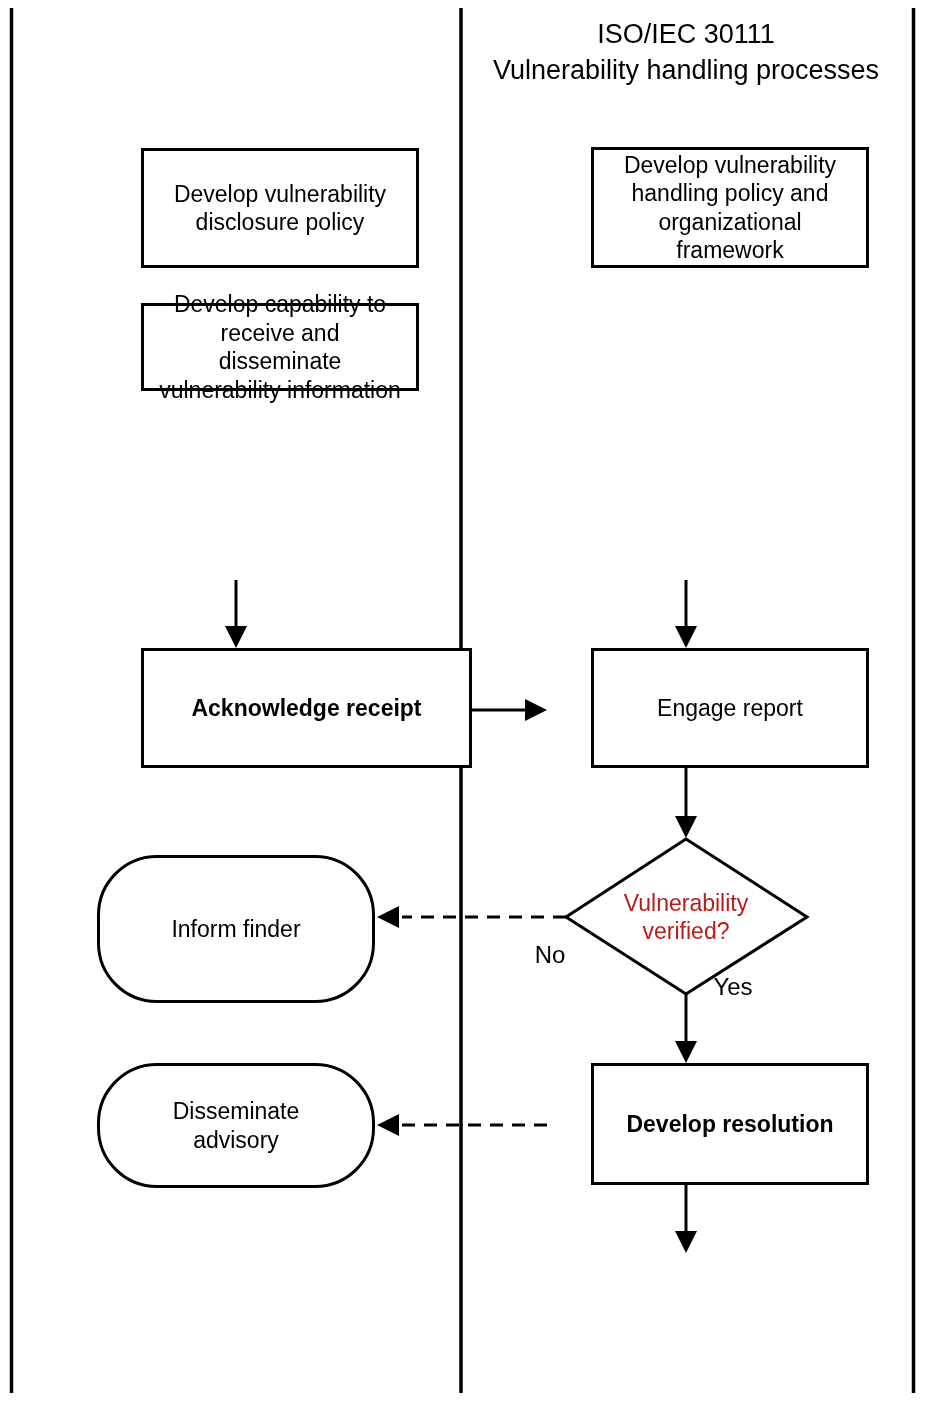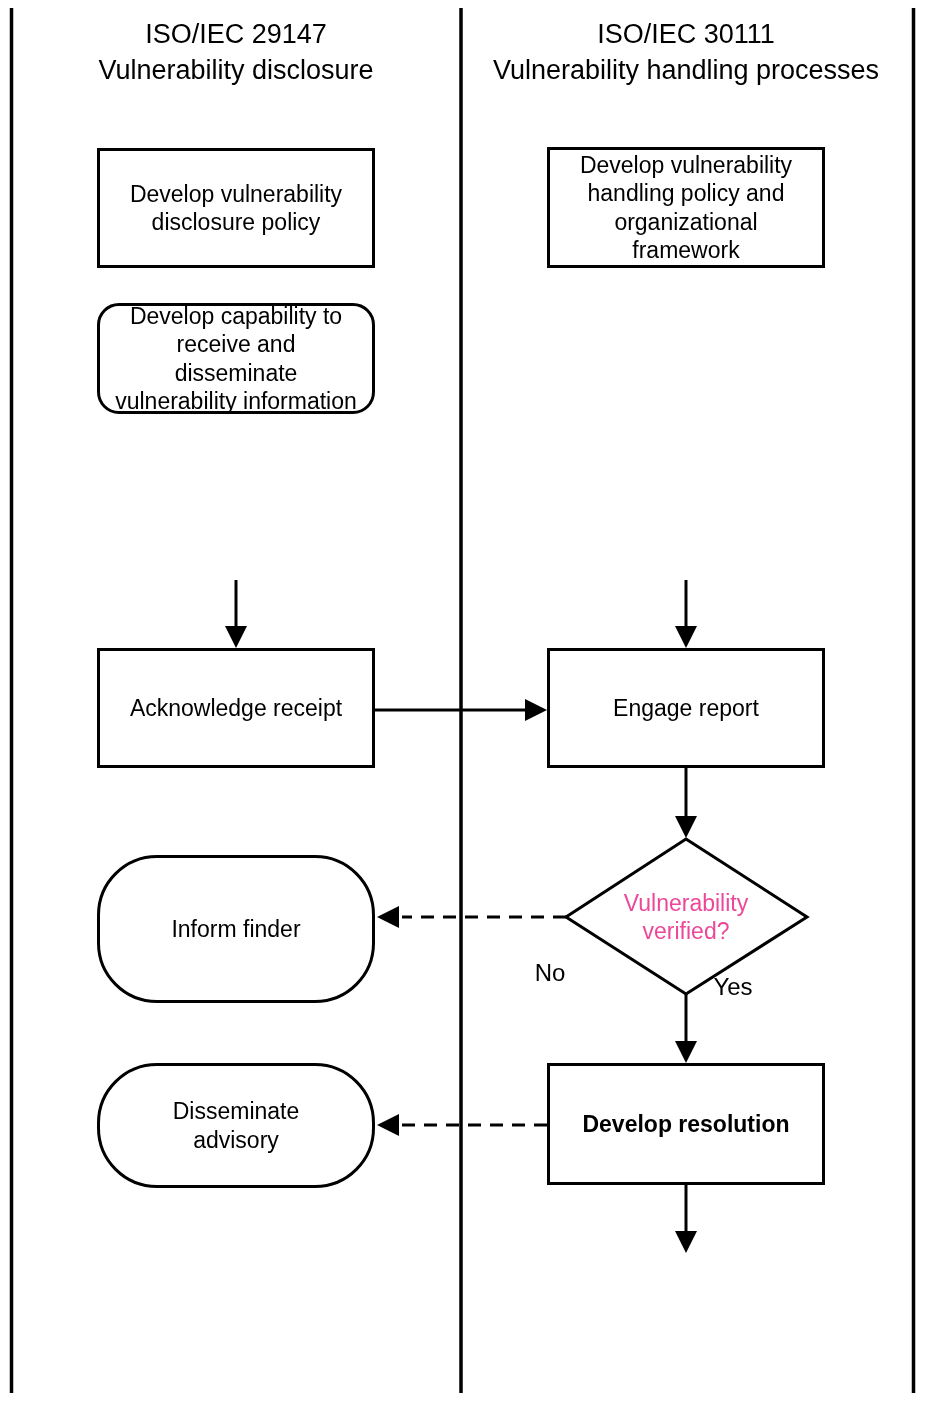--- a/index.html
+++ b/index.html
@@ -10,25 +10,25 @@
   .layer{position:absolute;left:0;top:0;width:930px;height:1412px;}
   .hdr{
     position:absolute;text-align:center;white-space:pre-line;
     font-size:27px;line-height:36px;color:#000;
   }
   .node{
     position:absolute;display:flex;align-items:center;justify-content:center;
     text-align:center;white-space:pre-line;font-size:23px;line-height:28.5px;
     box-sizing:border-box;color:#000;
   }
-  .rect{border:3px solid #000;background:#fff;}
+  .rect{border:3px solid #000;background:#fff;margin-left:44px;}
   .stadium{border:3px solid #000;background:#fff;border-radius:60px;}
   .diamond-label{
     position:absolute;display:flex;align-items:center;justify-content:center;
-    text-align:center;white-space:pre-line;font-size:23px;line-height:28.5px;color:#ec4899;
+    text-align:center;white-space:pre-line;font-size:23px;line-height:28.5px;color:#b91c1c;
   }
   .edge-label{
     position:absolute;display:flex;align-items:center;justify-content:center;
     font-size:24px;color:#000;
   }
 </style>
 </head>
 <body>
 
 <div class="canvas">
@@ -59,51 +59,49 @@
     <line x1="686" y1="1185" x2="686" y2="1233" stroke="#000" stroke-width="3"></line>
     <polygon points="675,1231 697,1231 686,1253" fill="#000"></polygon>
 
     <line x1="566" y1="917" x2="402" y2="917" stroke="#000" stroke-width="3" stroke-dasharray="13 9"></line>
     <polygon points="399,906 399,928 377,917" fill="#000"></polygon>
 
     <line x1="547" y1="1125" x2="402" y2="1125" stroke="#000" stroke-width="3" stroke-dasharray="13 9"></line>
     <polygon points="399,1114 399,1136 377,1125" fill="#000"></polygon>
   </svg>
 
-  <div class="hdr" style="left:16px;top:16px;width:440px;">ISO/IEC 29147
-Vulnerability disclosure</div>
   <div class="hdr" style="left:466px;top:16px;width:440px;">ISO/IEC 30111
 Vulnerability handling processes</div>
 
   <div class="node rect" style="left:97px;top:148px;width:278px;height:120px;">Develop vulnerability
 disclosure policy</div>
 
-  <div class="node rect" style="left:97px;top:303px;width:278px;height:111px;border-radius:22px;">Develop capability to
+  <div class="node rect" style="left:97px;top:303px;width:278px;height:88px;">Develop capability to
 receive and
 disseminate
 vulnerability information</div>
 
 
-  <div class="node rect" style="left:97px;top:648px;width:278px;height:120px;">Acknowledge receipt</div>
+  <div class="node rect" style="left:97px;top:648px;width:331px;height:120px;font-weight:bold;">Acknowledge receipt</div>
 
   <div class="node stadium" style="left:97px;top:855px;width:278px;height:148px;">Inform finder</div>
 
   <div class="node stadium" style="left:97px;top:1063px;width:278px;height:125px;">Disseminate
 advisory</div>
 
   <div class="node rect" style="left:547px;top:147px;width:278px;height:121px;">Develop vulnerability
 handling policy and
 organizational
 framework</div>
 
 
   <div class="node rect" style="left:547px;top:648px;width:278px;height:120px;">Engage report</div>
 
   <div class="diamond-label" style="left:596px;top:879px;width:180px;height:76px;">Vulnerability
 verified?</div>
 
   <div class="node rect" style="left:547px;top:1063px;width:278px;height:122px;font-weight:bold;">Develop resolution</div>
 
 
-  <div class="edge-label" style="left:520px;top:940px;width:60px;height:30px;margin-top:18px;">No</div>
+  <div class="edge-label" style="left:520px;top:940px;width:60px;height:30px;">No</div>
   <div class="edge-label" style="left:703px;top:972px;width:60px;height:30px;">Yes</div>
 
 </div>
 
 </body></html>

